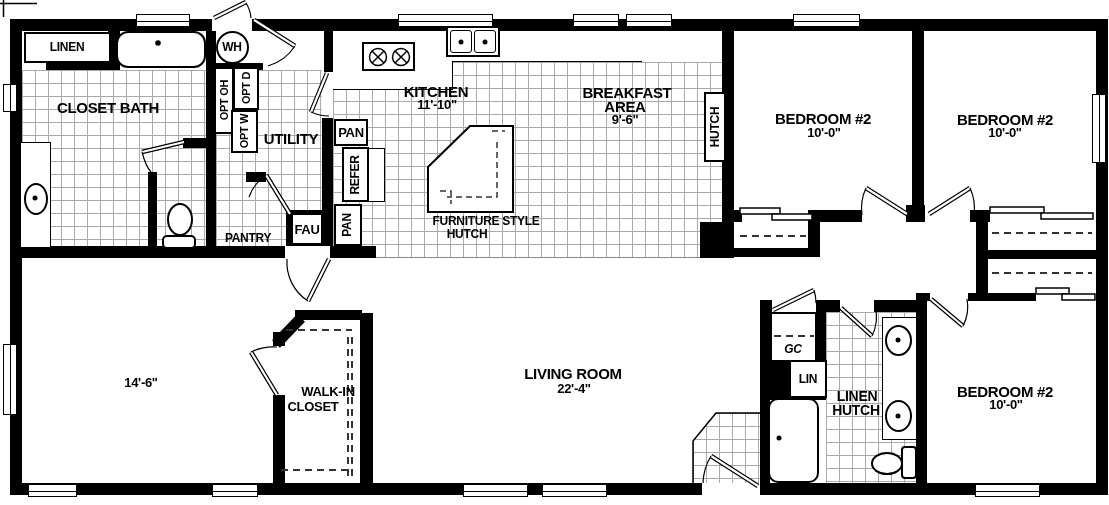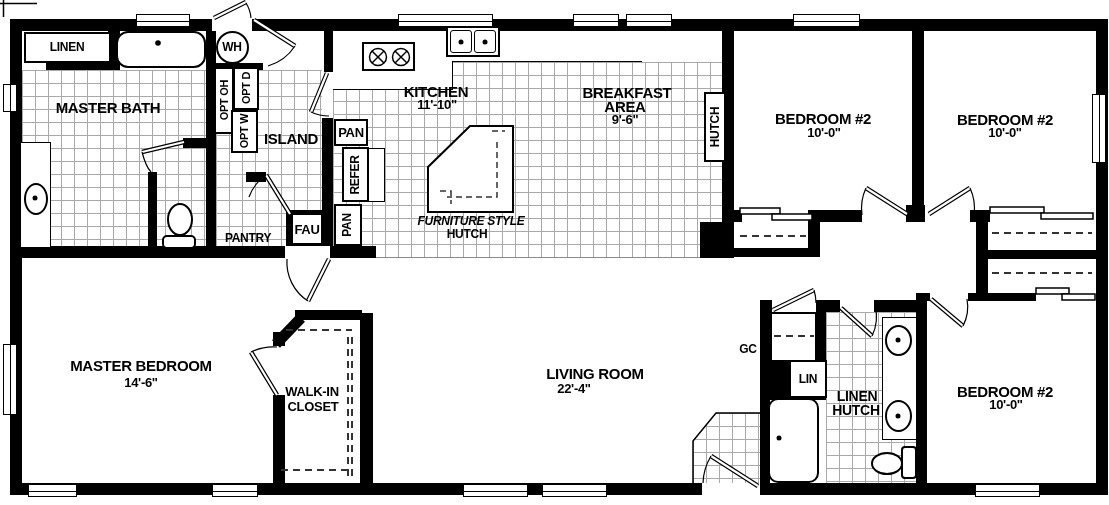--- a/index.html
+++ b/index.html
@@ -220,49 +220,48 @@
         <circle cx="779" cy="438" r="2.5"></circle>
       <circle cx="35" cy="198" r="2.5"></circle>
         <circle cx="898" cy="340" r="2.5"></circle>
       <circle cx="898" cy="416" r="2.5"></circle>
         <circle cx="461" cy="42" r="2.5"></circle>
       <circle cx="485" cy="42" r="2.5"></circle>
     </g>
   </svg>
 
   <div class="lbl f12" style="left:67px;top:47px;">LINEN</div>
-  <div class="lbl f15" style="left:108px;top:107px;">MASTER BATH</div>
+  <div class="lbl f15" style="left:108px;top:107px;">CLOSET BATH</div>
   <div class="lbl f12" style="left:232px;top:47px;">WH</div>
   <div class="lbl f11 v" style="left:224px;top:100px;">OPT OH</div>
   <div class="lbl f11 v" style="left:246px;top:88px;">OPT D</div>
   <div class="lbl f11 v" style="left:244px;top:131px;">OPT W</div>
-  <div class="lbl f15" style="left:291px;top:138px;">ISLAND</div>
+  <div class="lbl f15" style="left:291px;top:138px;">UTILITY</div>
   <div class="lbl f12" style="left:248px;top:238px;">PANTRY</div>
   <div class="lbl f13" style="left:307px;top:229px;">FAU</div>
   <div class="lbl f13" style="left:351px;top:132px;">PAN</div>
   <div class="lbl f12 v" style="left:355px;top:175px;">REFER</div>
   <div class="lbl f12 v" style="left:347px;top:225px;">PAN</div>
   <div class="lbl f15" style="left:436px;top:91px;">KITCHEN</div>
   <div class="lbl f13" style="left:437px;top:104px;">11'-10"</div>
-  <div class="lbl f12" style="left:471px;top:221px;font-style:italic;">FURNITURE STYLE</div>
+  <div class="lbl f12" style="left:486px;top:221px;">FURNITURE STYLE</div>
   <div class="lbl f12" style="left:467px;top:234px;">HUTCH</div>
   <div class="lbl f15" style="left:627px;top:92px;">BREAKFAST</div>
   <div class="lbl f15" style="left:625px;top:106px;">AREA</div>
   <div class="lbl f13" style="left:625px;top:119px;">9'-6"</div>
   <div class="lbl f12 v" style="left:715px;top:127px;">HUTCH</div>
   <div class="lbl f15" style="left:823px;top:118px;">BEDROOM #2</div>
   <div class="lbl f13" style="left:824px;top:132px;">10'-0"</div>
   <div class="lbl f15" style="left:1005px;top:119px;">BEDROOM #2</div>
   <div class="lbl f13" style="left:1005px;top:132px;">10'-0"</div>
-  <div class="lbl f15" style="left:141px;top:365px;">MASTER BEDROOM</div>
   <div class="lbl f13" style="left:141px;top:382px;">14'-6"</div>
-  <div class="lbl f13" style="left:312px;top:391px;text-align:right;">WALK-IN</div>
+  <div class="lbl f13" style="left:328px;top:391px;text-align:right;">WALK-IN</div>
   <div class="lbl f13" style="left:313px;top:406px;">CLOSET</div>
-  <div class="lbl f15" style="left:595px;top:373px;">LIVING ROOM</div>
+  <div class="lbl f15" style="left:573px;top:373px;">LIVING ROOM</div>
   <div class="lbl f13" style="left:574px;top:388px;">22'-4"</div>
-  <div class="lbl f12" style="left:748px;top:349px;">GC</div>
+  <div class="lbl f12" style="left:793px;top:349px;font-style:italic;">GC</div>
   <div class="lbl f12" style="left:808px;top:379px;">LIN</div>
   <div class="lbl f14" style="left:857px;top:396px;">LINEN</div>
   <div class="lbl f14" style="left:856px;top:410px;">HUTCH</div>
   <div class="lbl f15" style="left:1005px;top:391px;">BEDROOM #2</div>
   <div class="lbl f13" style="left:1006px;top:404px;">10'-0"</div>
 
 </div>
 
 </body></html>

